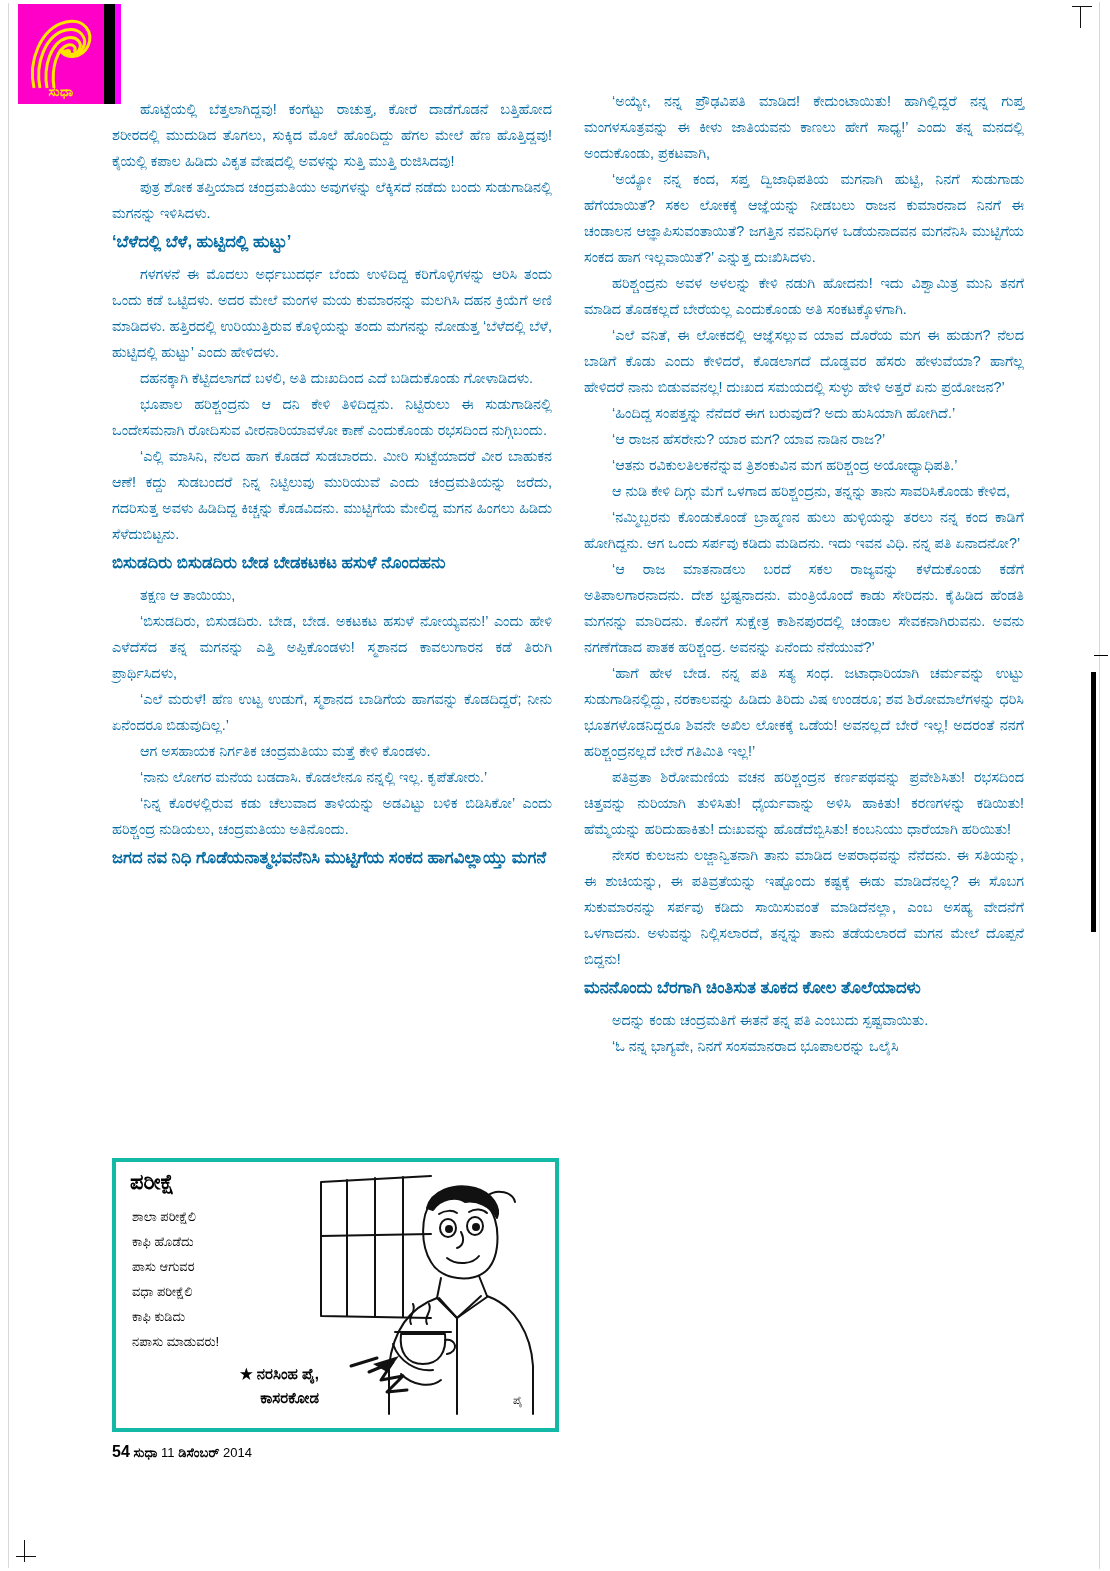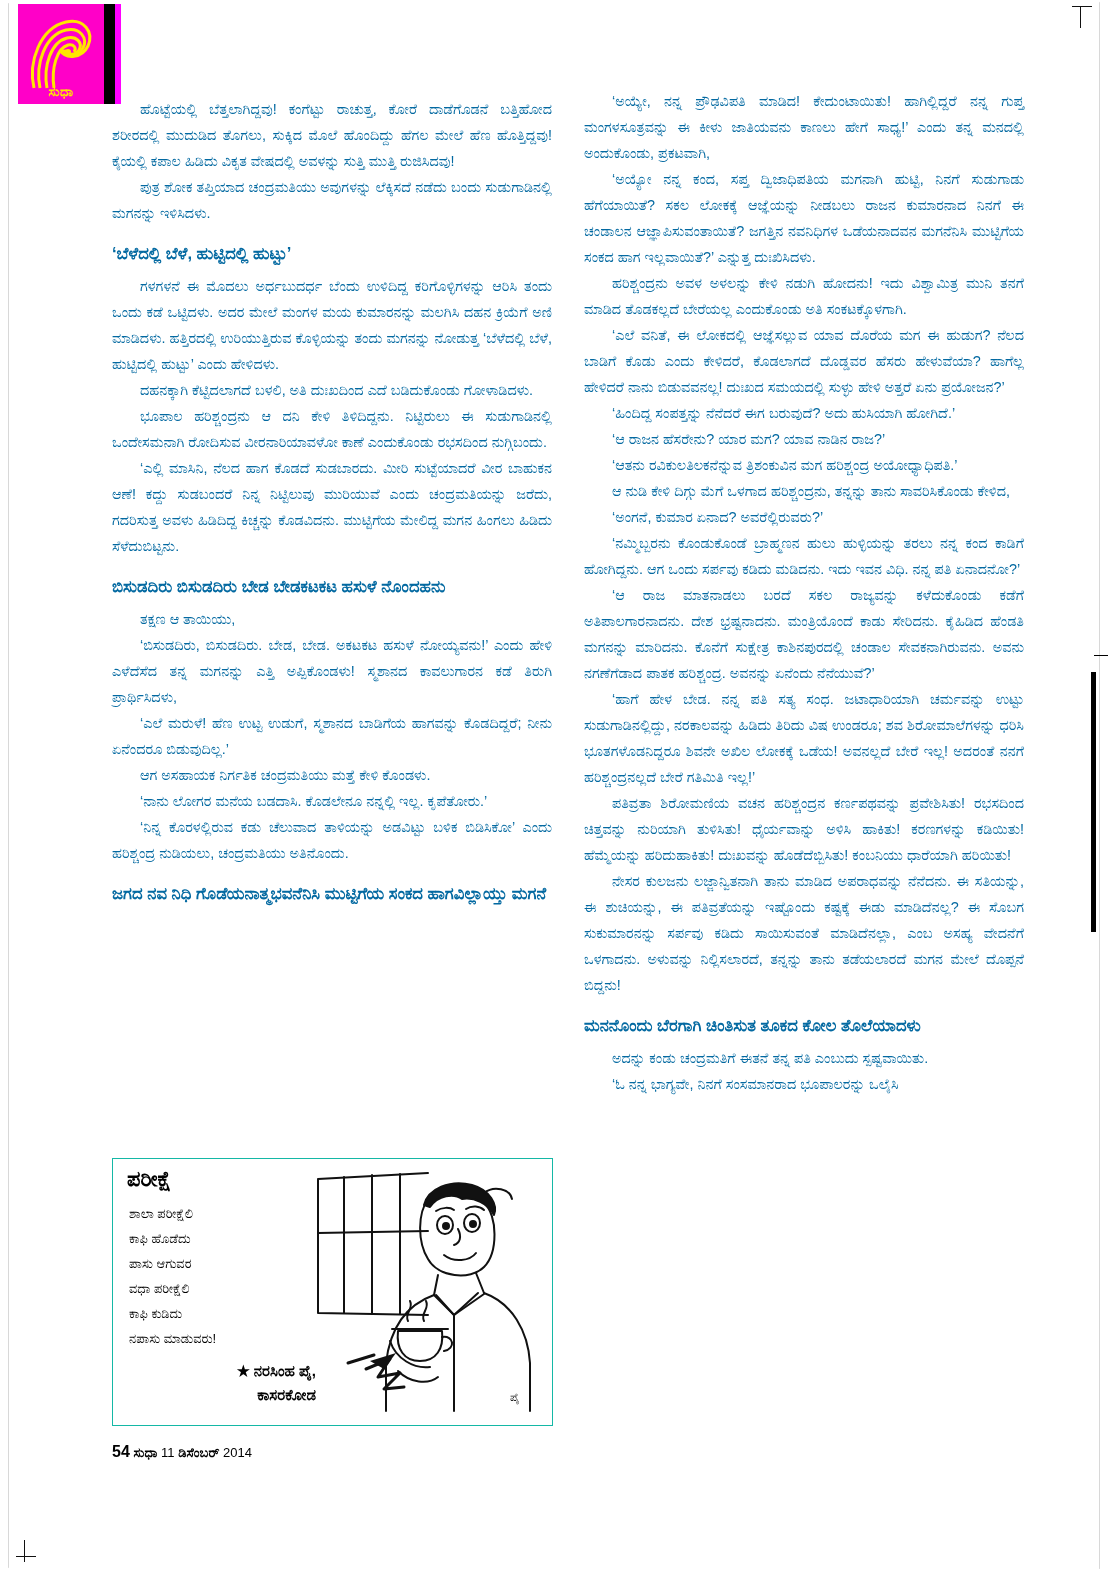--- a/index.html
+++ b/index.html
@@ -90,30 +90,30 @@
   .col-right { left: 584px; top: 88px; }
 
   p.para {
     margin: 0 0 0 0;
     text-indent: 28px;
   }
   h2.sub {
     font-size: 16.5px;
     font-weight: bold;
     line-height: 27px;
-    margin: 14px 0 6px 0;
+    margin: 2px 0 6px 0;
     text-indent: 0;
   }
   .figure {
     position: absolute;
     left: 112px;
     top: 1158px;
     width: 439px;
     height: 266px;
-    border: 1px solid #14b8a6;
+    border: 4px solid #14b8a6;
     background: #fff;
     overflow: hidden;
   }
   .fig-title {
     position: absolute;
     left: 14px;
     top: 8px;
     font-size: 21px;
     font-weight: bold;
   }
@@ -304,21 +304,20 @@
 
   <div class="col col-right">
     <p class="para">‘ಅಯ್ಯೇ, ನನ್ನ ಪ್ರೌಢವಿಪತಿ ಮಾಡಿದ! ಕೇದುಂಟಾಯಿತು! ಹಾಗಿಲ್ಲಿದ್ದರೆ ನನ್ನ ಗುಪ್ತ ಮಂಗಳಸೂತ್ರವನ್ನು ಈ ಕೀಳು ಜಾತಿಯವನು ಕಾಣಲು ಹೇಗೆ ಸಾಧ್ಯ!’ ಎಂದು ತನ್ನ ಮನದಲ್ಲಿ ಅಂದುಕೊಂಡು, ಪ್ರಕಟವಾಗಿ,</p>
     <p class="para">‘ಅಯ್ಯೋ ನನ್ನ ಕಂದ, ಸಪ್ತ ದ್ವಿಜಾಧಿಪತಿಯ ಮಗನಾಗಿ ಹುಟ್ಟಿ, ನಿನಗೆ ಸುಡುಗಾಡು ಹೆಗೆಯಾಯಿತೆ? ಸಕಲ ಲೋಕಕ್ಕೆ ಆಜ್ಞೆಯನ್ನು ನೀಡಬಲು ರಾಜನ ಕುಮಾರನಾದ ನಿನಗೆ ಈ ಚಂಡಾಲನ ಆಜ್ಞಾಪಿಸುವಂತಾಯಿತೆ? ಜಗತ್ತಿನ ನವನಿಧಿಗಳ ಒಡೆಯನಾದವನ ಮಗನೆನಿಸಿ ಮುಟ್ಟಿಗೆಯ ಸಂಕದ ಹಾಗ ಇಲ್ಲವಾಯಿತೆ?’ ಎನ್ನುತ್ತ ದುಃಖಿಸಿದಳು.</p>
     <p class="para">ಹರಿಶ್ಚಂದ್ರನು ಅವಳ ಅಳಲನ್ನು ಕೇಳಿ ನಡುಗಿ ಹೋದನು! ಇದು ವಿಶ್ವಾಮಿತ್ರ ಮುನಿ ತನಗೆ ಮಾಡಿದ ತೊಡಕಲ್ಲದೆ ಬೇರೆಯಲ್ಲ ಎಂದುಕೊಂಡು ಅತಿ ಸಂಕಟಕ್ಕೊಳಗಾಗಿ.</p>
     <p class="para">‘ಎಲೆ ವನಿತೆ, ಈ ಲೋಕದಲ್ಲಿ ಆಜ್ಞೆಸಲ್ಲುವ ಯಾವ ದೊರೆಯ ಮಗ ಈ ಹುಡುಗ? ನೆಲದ ಬಾಡಿಗೆ ಕೊಡು ಎಂದು ಕೇಳಿದರೆ, ಕೊಡಲಾಗದೆ ದೊಡ್ಡವರ ಹೆಸರು ಹೇಳುವೆಯಾ? ಹಾಗೆಲ್ಲ ಹೇಳಿದರೆ ನಾನು ಬಿಡುವವನಲ್ಲ! ದುಃಖದ ಸಮಯದಲ್ಲಿ ಸುಳ್ಳು ಹೇಳಿ ಅತ್ತರೆ ಏನು ಪ್ರಯೋಜನ?’</p>
     <p class="para">‘ಹಿಂದಿದ್ದ ಸಂಪತ್ತನ್ನು ನೆನೆದರೆ ಈಗ ಬರುವುದೆ? ಅದು ಹುಸಿಯಾಗಿ ಹೋಗಿದೆ.’</p>
     <p class="para">‘ಆ ರಾಜನ ಹೆಸರೇನು? ಯಾರ ಮಗ? ಯಾವ ನಾಡಿನ ರಾಜ?’</p>
     <p class="para">‘ಆತನು ರವಿಕುಲತಿಲಕನೆನ್ನುವ ತ್ರಿಶಂಕುವಿನ ಮಗ ಹರಿಶ್ಚಂದ್ರ ಅಯೋಧ್ಯಾಧಿಪತಿ.’</p>
     <p class="para">ಆ ನುಡಿ ಕೇಳಿ ದಿಗ್ಗು ಮೆಗೆ ಒಳಗಾದ ಹರಿಶ್ಚಂದ್ರನು, ತನ್ನನ್ನು ತಾನು ಸಾವರಿಸಿಕೊಂಡು ಕೇಳಿದ,</p>
-    <p class="para">‘ಅಂಗನೆ, ಕುಮಾರ ಏನಾದ? ಅವರೆಲ್ಲಿರುವರು?’</p>
     <p class="para">‘ನಮ್ಮಿಬ್ಬರನು ಕೊಂಡುಕೊಂಡೆ ಬ್ರಾಹ್ಮಣನ ಹುಲು ಹುಳ್ಳಿಯನ್ನು ತರಲು ನನ್ನ ಕಂದ ಕಾಡಿಗೆ ಹೋಗಿದ್ದನು. ಆಗ ಒಂದು ಸರ್ಪವು ಕಡಿದು ಮಡಿದನು. ಇದು ಇವನ ವಿಧಿ. ನನ್ನ ಪತಿ ಏನಾದನೋ?’</p>
     <p class="para">‘ಆ ರಾಜ ಮಾತನಾಡಲು ಬರದೆ ಸಕಲ ರಾಜ್ಯವನ್ನು ಕಳೆದುಕೊಂಡು ಕಡೆಗೆ ಅತಿಪಾಲಗಾರನಾದನು. ದೇಶ ಭ್ರಷ್ಟನಾದನು. ಮಂತ್ರಿಯೊಂದೆ ಕಾಡು ಸೇರಿದನು. ಕೈಹಿಡಿದ ಹೆಂಡತಿ ಮಗನನ್ನು ಮಾರಿದನು. ಕೊನೆಗೆ ಸುಕ್ಷೇತ್ರ ಕಾಶಿನಪುರದಲ್ಲಿ ಚಂಡಾಲ ಸೇವಕನಾಗಿರುವನು. ಅವನು ನಗಣೆಗೆಡಾದ ಪಾತಕ ಹರಿಶ್ಚಂದ್ರ. ಅವನನ್ನು ಏನೆಂದು ನೆನೆಯುವೆ?’</p>
 
 
     <p class="para">‘ಹಾಗೆ ಹೇಳ ಬೇಡ. ನನ್ನ ಪತಿ ಸತ್ಯ ಸಂಧ. ಜಟಾಧಾರಿಯಾಗಿ ಚರ್ಮವನ್ನು ಉಟ್ಟು ಸುಡುಗಾಡಿನಲ್ಲಿದ್ದು, ನರಕಾಲವನ್ನು ಹಿಡಿದು ತಿರಿದು ವಿಷ ಉಂಡರೂ; ಶವ ಶಿರೋಮಾಲೆಗಳನ್ನು ಧರಿಸಿ ಭೂತಗಳೊಡನಿದ್ದರೂ ಶಿವನೇ ಅಖಿಲ ಲೋಕಕ್ಕೆ ಒಡೆಯ! ಅವನಲ್ಲದೆ ಬೇರೆ ಇಲ್ಲ! ಅದರಂತೆ ನನಗೆ ಹರಿಶ್ಚಂದ್ರನಲ್ಲದೆ ಬೇರೆ ಗತಿಮಿತಿ ಇಲ್ಲ!’</p>
     <p class="para">ಪತಿವ್ರತಾ ಶಿರೋಮಣಿಯ ವಚನ ಹರಿಶ್ಚಂದ್ರನ ಕರ್ಣಪಥವನ್ನು ಪ್ರವೇಶಿಸಿತು! ರಭಸದಿಂದ ಚಿತ್ತವನ್ನು ನುರಿಯಾಗಿ ತುಳಿಸಿತು! ಧೈರ್ಯವಾನ್ನು ಅಳಿಸಿ ಹಾಕಿತು! ಕರಣಗಳನ್ನು ಕಡಿಯಿತು! ಹೆಮ್ಮೆಯನ್ನು ಹರಿದುಹಾಕಿತು! ದುಃಖವನ್ನು ಹೊಡೆದೆಬ್ಬಿಸಿತು! ಕಂಬನಿಯು ಧಾರೆಯಾಗಿ ಹರಿಯಿತು!</p>
     <p class="para">ನೇಸರ ಕುಲಜನು ಲಜ್ಜಾನ್ವಿತನಾಗಿ ತಾನು ಮಾಡಿದ ಅಪರಾಧವನ್ನು ನೆನೆದನು. ಈ ಸತಿಯನ್ನು, ಈ ಶುಚಿಯನ್ನು, ಈ ಪತಿವ್ರತೆಯನ್ನು ಇಷ್ಟೊಂದು ಕಷ್ಟಕ್ಕೆ ಈಡು ಮಾಡಿದೆನಲ್ಲ? ಈ ಸೊಬಗ ಸುಕುಮಾರನನ್ನು ಸರ್ಪವು ಕಡಿದು ಸಾಯಿಸುವಂತೆ ಮಾಡಿದೆನಲ್ಲಾ, ಎಂಬ ಅಸಹ್ಯ ವೇದನೆಗೆ ಒಳಗಾದನು. ಅಳುವನ್ನು ನಿಲ್ಲಿಸಲಾರದೆ, ತನ್ನನ್ನು ತಾನು ತಡೆಯಲಾರದೆ ಮಗನ ಮೇಲೆ ದೊಪ್ಪನೆ ಬಿದ್ದನು!</p>
 
     <h2 class="sub">ಮನನೊಂದು ಬೆರಗಾಗಿ ಚಿಂತಿಸುತ ತೂಕದ ಕೋಲ ತೊಲೆಯಾದಳು</h2>
 

